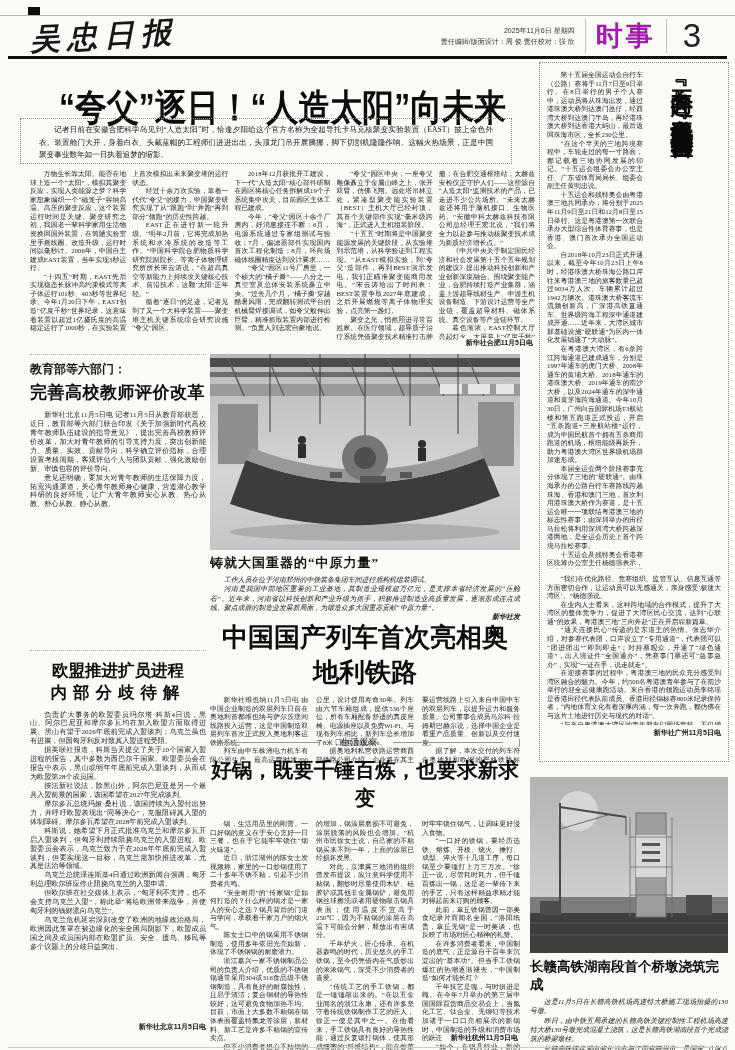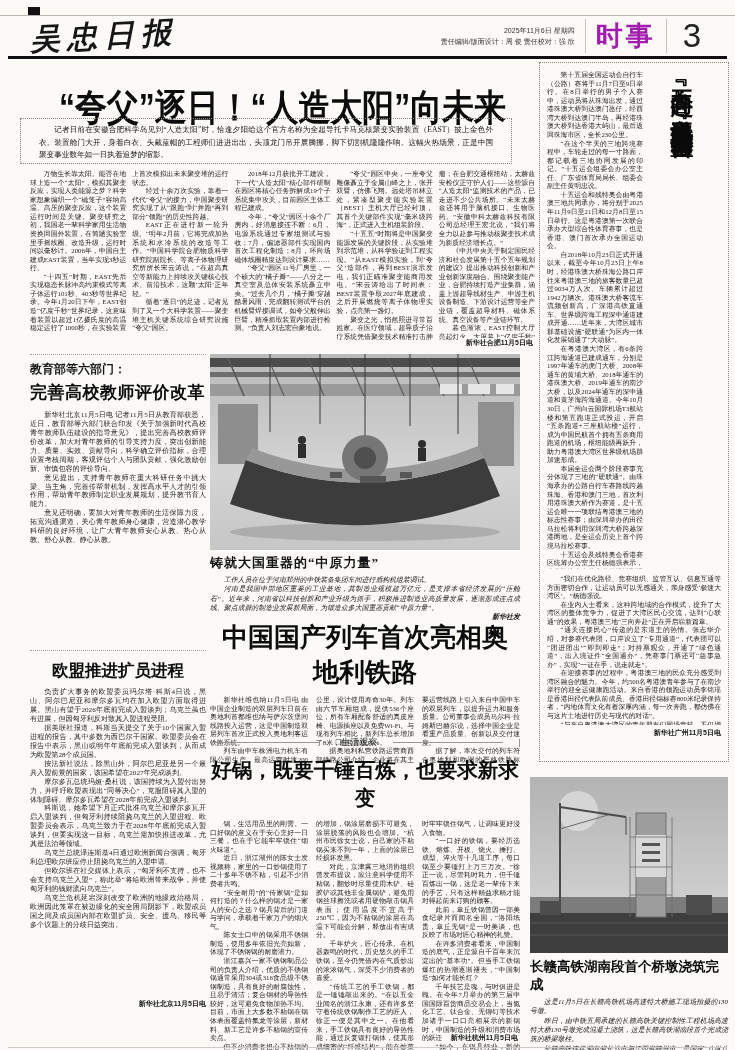--- a/index.html
+++ b/index.html
@@ -129,28 +129,28 @@
         <p>暮色渐浓，EAST控制大厅亮起灯火。大屏幕上“亿度千秒”的纪录下方，是科研人员编写的提示：Waiting for next shot。这个见证了36万次放电、屡破世界纪录的大厅，记录着每一次向着太阳的冲刺，也正在静静等待下一个迈向科技自立自强的关键突破。</p>
       </div>
     <div class="dateline main-dateline">新华社合肥11月5日电</div>
   </div>
 
   <section class="edu">
     <div class="edu-kicker">教育部等六部门：</div>
     <div class="edu-headline">完善高校教师评价改革</div>
     <div class="art-body">
         <p>新华社北京11月5日电 记者11月5日从教育部获悉，近日，教育部等六部门联合印发《关于加强新时代高校青年教师队伍建设的指导意见》，提出完善高校教师评价改革，加大对青年教师的引导支持力度，突出创新能力、质量、实效、贡献导向，科学确立评价指标，合理设置考核周期，客观评估个人与团队贡献，强化激励创新、审慎包容的评价导向。</p>
-        <p>意见提出，支持青年教师在重大科研任务中挑大梁、当主角，完善传帮带机制，发挥高水平人才的引领作用，帮助青年教师制定职业发展规划，提升教书育人能力。</p>
         <p>意见还明确，要加大对青年教师的生活保障力度，拓宽沟通渠道，关心青年教师身心健康，营造潜心教学科研的良好环境，让广大青年教师安心从教、热心从教、舒心从教、静心从教。</p>
       </div>
   </section>
 
   <section class="eu">
     <div class="eu-headline">
       <div>欧盟推进扩员进程</div>
+      <div class="line2">内部分歧待解</div>
     </div>
     <div class="art-body">
         <p>负责扩大事务的欧盟委员玛尔塔·科斯4日说，黑山、阿尔巴尼亚和摩尔多瓦均在加入欧盟方面取得进展。黑山有望于2026年底前完成入盟谈判；乌克兰虽也有进展，但因匈牙利反对致其入盟进程受阻。</p>
         <p>据美联社报道，科斯当天提交了关于10个国家入盟进程的报告，其中多数为西巴尔干国家。欧盟委员会在报告中表示，黑山或明年年底前完成入盟谈判，从而成为欧盟第28个成员国。</p>
         <p>按法新社说法，除黑山外，阿尔巴尼亚是另一个最具入盟前景的国家，该国希望在2027年完成谈判。</p>
         <p>摩尔多瓦总统玛娅·桑杜说，该国持续为入盟付出努力，并呼吁欧盟表现出“同等决心”，克服阻碍其入盟的体制障碍。摩尔多瓦希望在2028年前完成入盟谈判。</p>
         <p>科斯说，她希望下月正式批准乌克兰和摩尔多瓦开启入盟谈判，但匈牙利持续阻挠乌克兰的入盟进程。欧盟委员会表示，乌克兰致力于在2028年年底前完成入盟谈判，但要实现这一目标，乌克兰需加快推进改革，尤其是法治等领域。</p>
         <p>乌克兰总统泽连斯基4日通过欧洲新闻台强调，匈牙利总理欧尔班应停止阻挠乌克兰的入盟申请。</p>
         <p>但欧尔班在社交媒体上表示，“匈牙利不支持，也不会支持乌克兰入盟”，称此举“将给欧洲带来战争，并使匈牙利的钱财流向乌克兰”。</p>
         <p>乌克兰危机延宕深刻改变了欧洲的地缘政治格局，欧洲因此笼罩在被边缘化的安全困局阴影下，欧盟成员国之间及成员国内部在欧盟扩员、安全、援乌、移民等多个议题上的分歧日益突出。</p>

